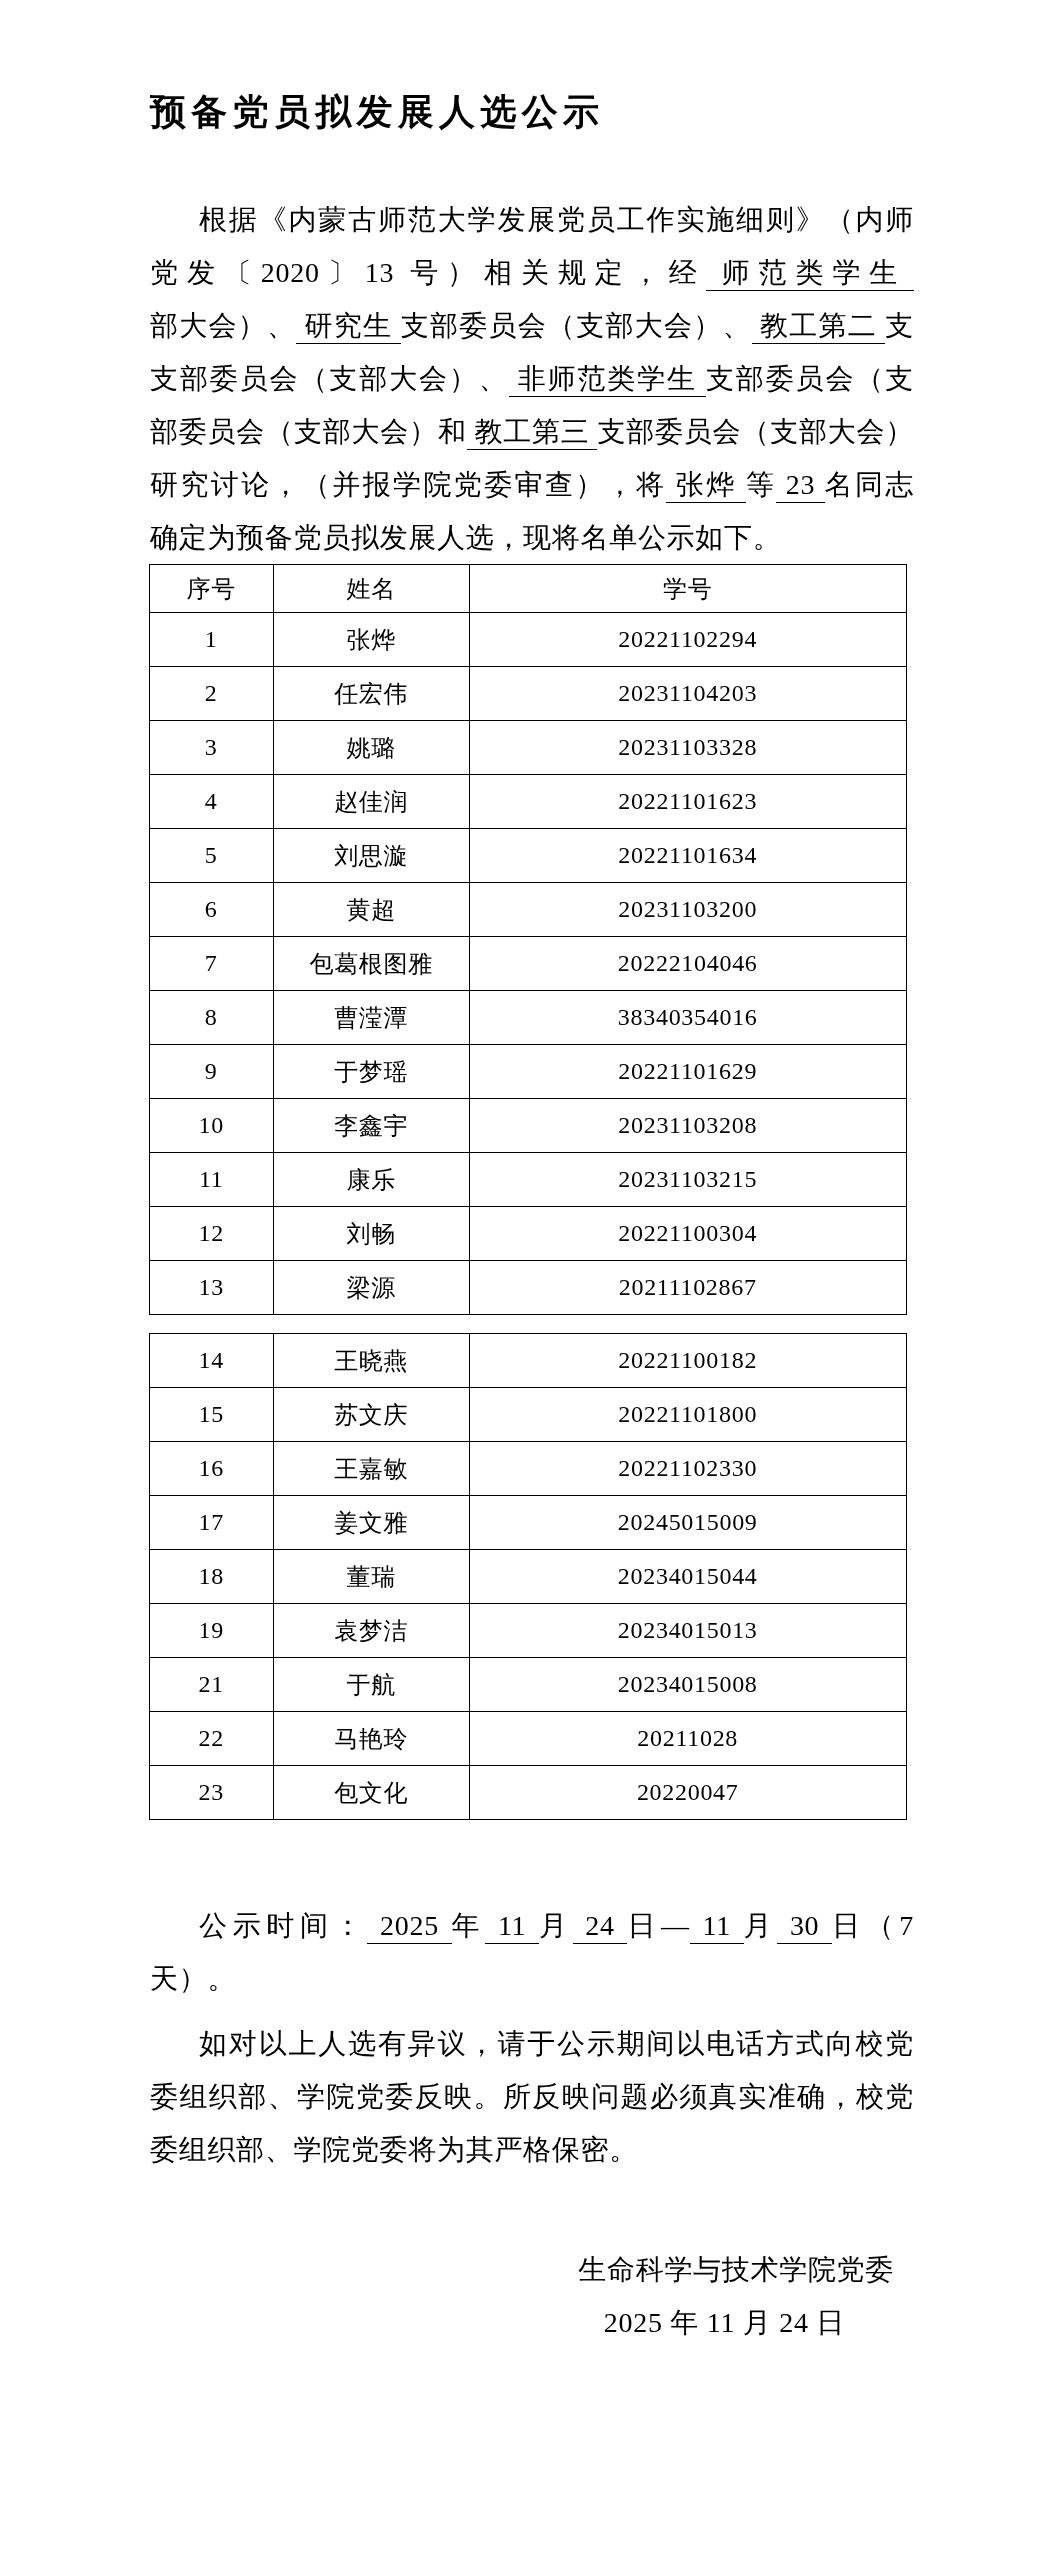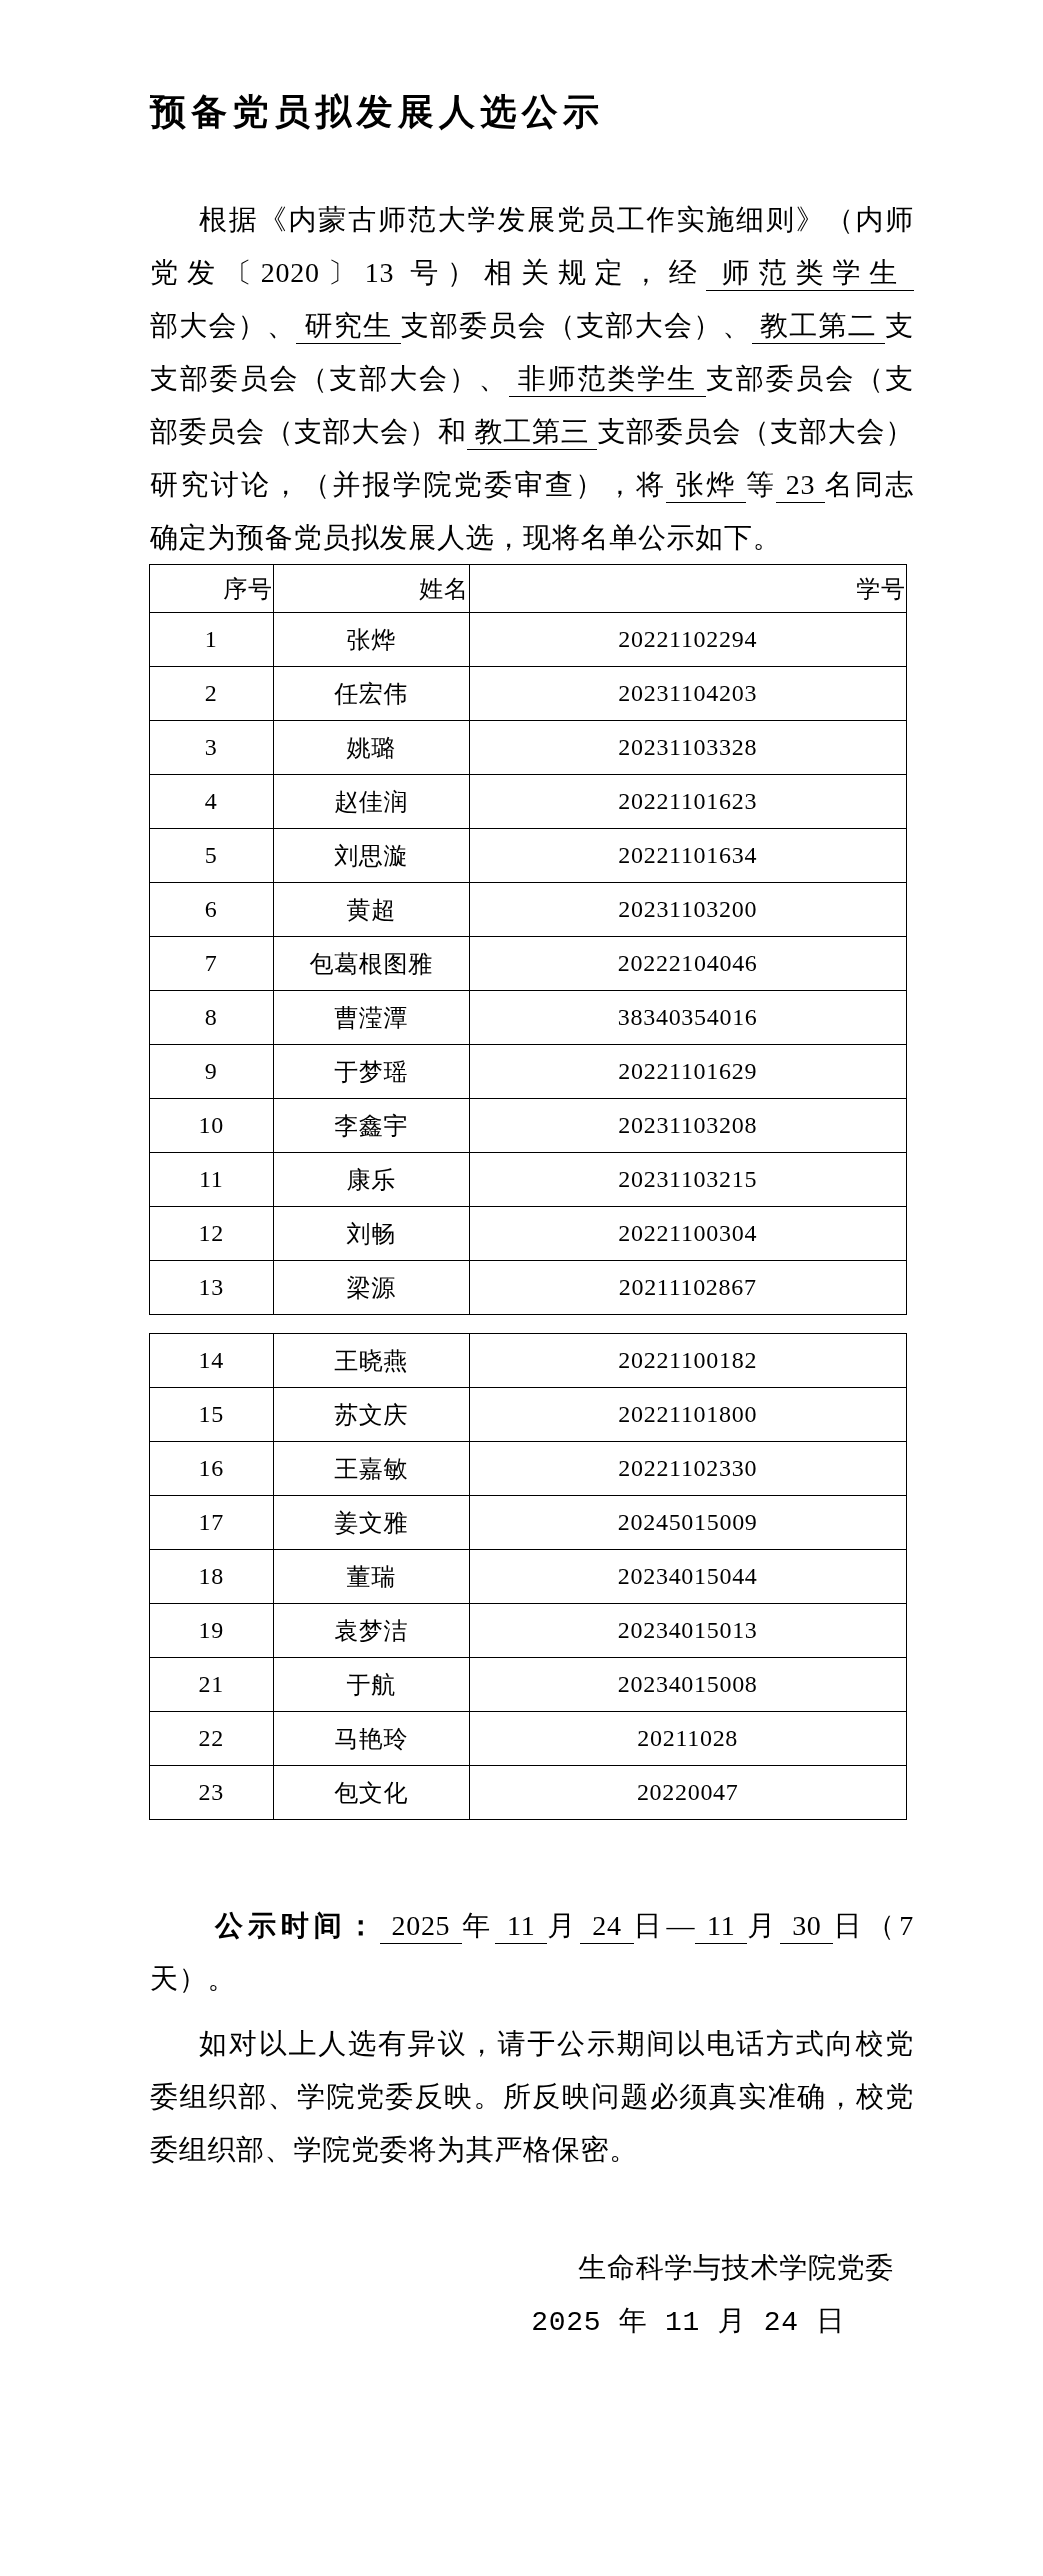--- a/index.html
+++ b/index.html
@@ -36,48 +36,47 @@
   .line {
     height: 53px;
     line-height: 53px;
     white-space: nowrap;
     overflow: hidden;
   }
   .jl {
     text-align: justify;
     text-align-last: justify;
   }
-  .right { text-align: right; font-family: Liberation Mono, monospace; }
+  .right { text-align: right; }
   .u {
     border-bottom: 1.3px solid #000;
     padding-bottom: 2px;
   }
   .bh {
     font-family: "Liberation Sans", "DejaVu Sans", sans-serif;
-    font-weight: 700;
-    margin-left: 16px;
+    font-weight: 400;
   }
   .intro   { margin-top: 62px; }
   table.roster {
     border-collapse: collapse;
     table-layout: fixed;
     width: 758px;
     margin-left: -1.3px;
     font-size: 24px;
     letter-spacing: 0.7px;
   }
   table.roster th, table.roster td {
     border: 1.3px solid #000;
     text-align: center;
     vertical-align: middle;
     padding: 0;
     font-weight: 400;
     overflow: hidden;
   }
-  table.roster th { height: 47px; text-align: right; }
+  table.roster th { height: 47px; }
   table.roster td { height: 53px; }
   .roster-part2 { margin-top: 18.4px; }
   .notice    { margin-top: 79px; }
   .objection { margin-top: 11.2px; }
   .phone     { margin-top: 2.6px; }
   .signature { margin-top: 67px; }
 </style>
 </head>
 <body>
 

